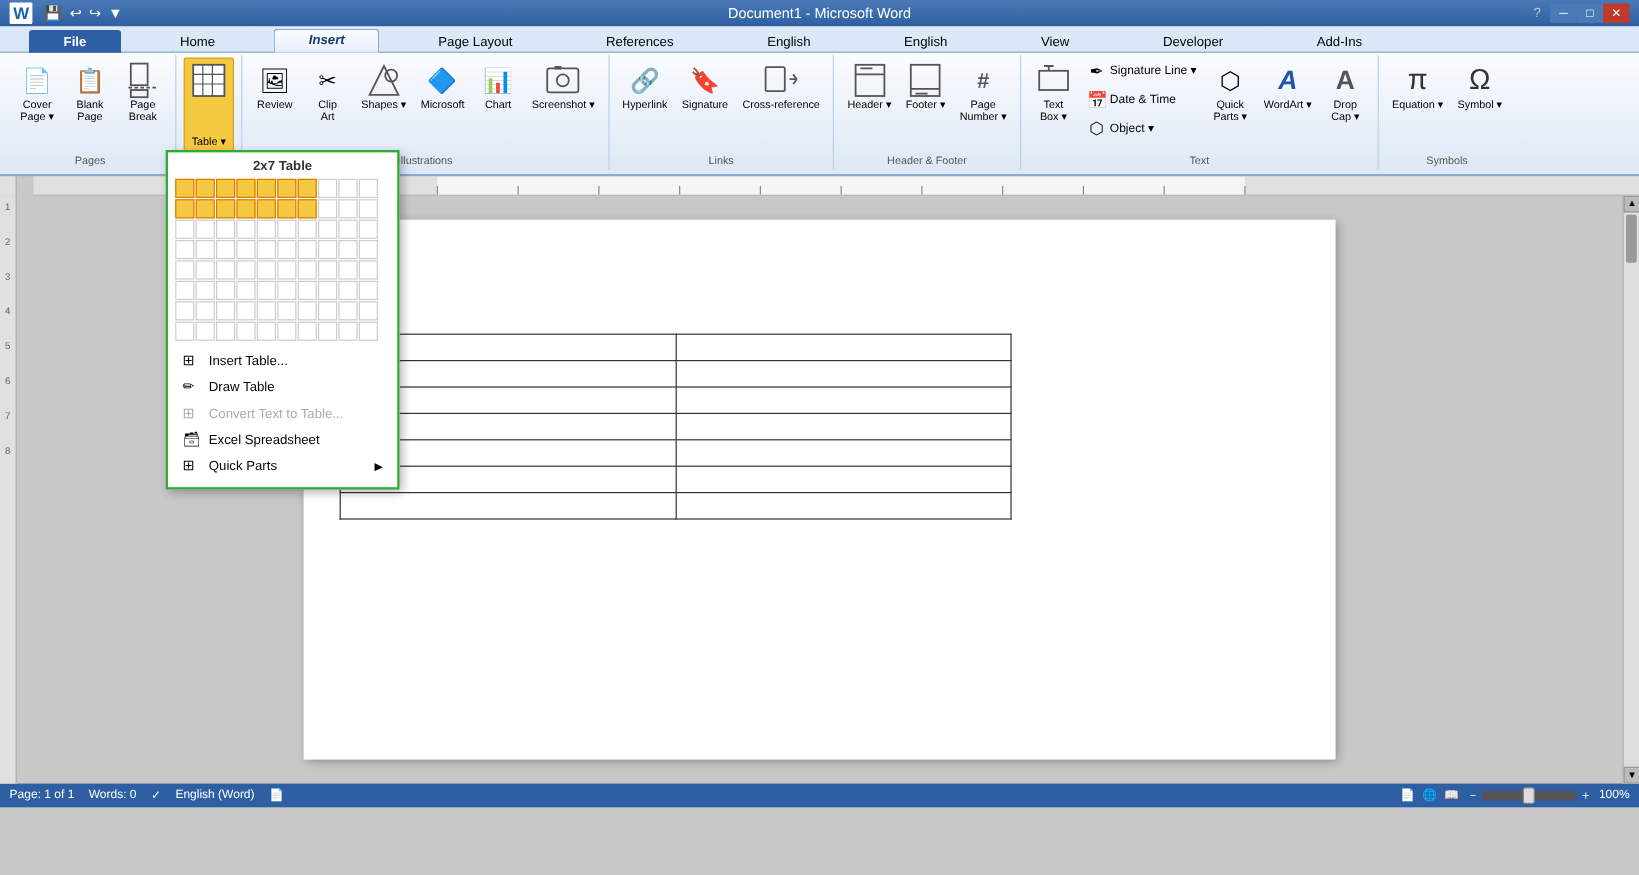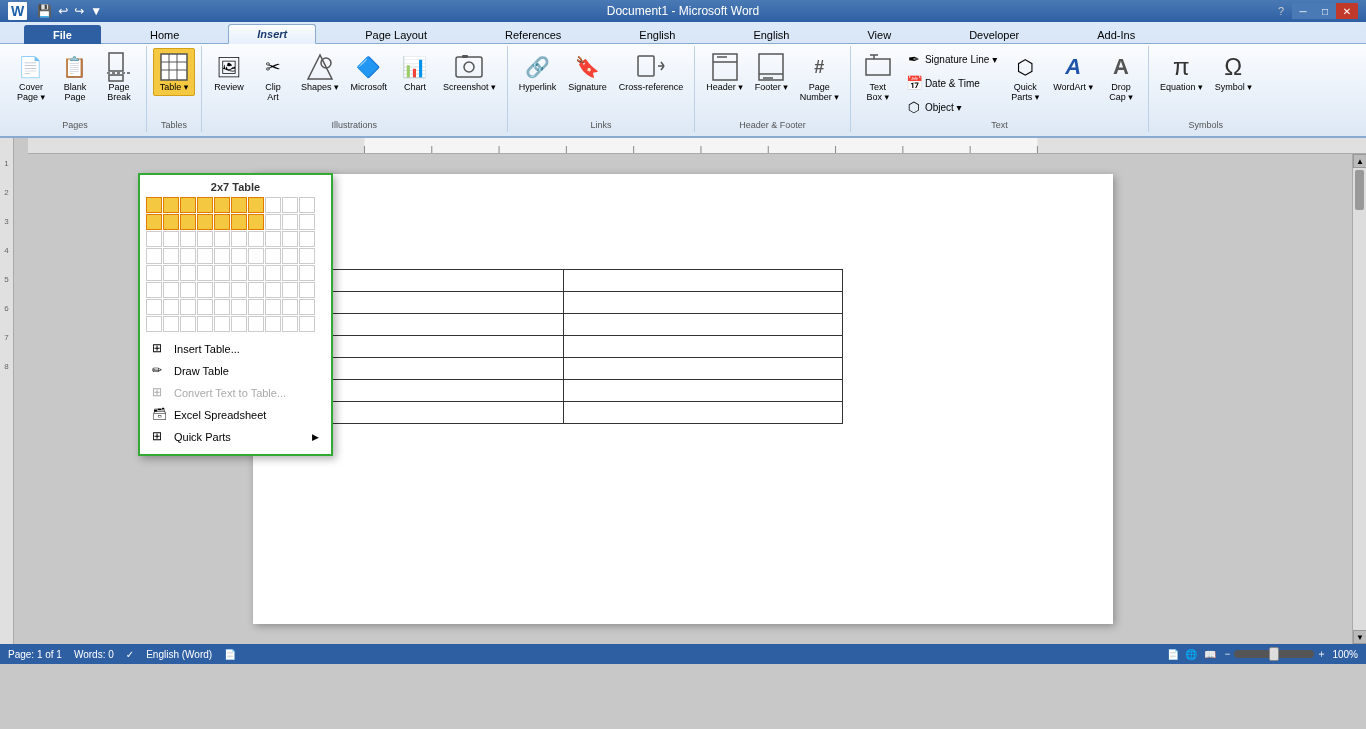--- a/index.html
+++ b/index.html
@@ -121,21 +121,20 @@
     .table-dropdown {
       position: absolute;
       top: 125px;
       left: 138px;
       background: white;
       border: 2px solid #3a3;
       box-shadow: 3px 3px 8px rgba(0,0,0,0.3);
       z-index: 100;
       width: 195px;
       padding: 6px;
-      margin-top: 48px;
     }
     .table-grid-label {
       font-size: 11px;
       font-weight: bold;
       color: #333;
       text-align: center;
       margin-bottom: 4px;
     }
     .table-grid {
       display: grid;
@@ -268,21 +267,21 @@
               </svg>
           </div>
           <div class="ribbon-btn-label">Page<br>Break</div>
         </div>
       </div>
       <div class="ribbon-group-label">Pages</div>
     </div>
 
     <div class="ribbon-group">
       <div class="ribbon-group-items">
-        <div class="ribbon-btn active" style="background:#f5c842;border-color:#d4a017;">
+        <div class="ribbon-btn active" style="background:#f5c842;border-color:#d4a017;gap:31px;">
           <div class="ribbon-btn-icon">
             <svg width="30" height="30" viewBox="0 0 30 30">
                 <rect x="2" y="2" width="26" height="26" fill="#fff" stroke="#555" stroke-width="1.5"></rect>
                 <line x1="10" y1="2" x2="10" y2="28" stroke="#555" stroke-width="1"></line>
                 <line x1="18" y1="2" x2="18" y2="28" stroke="#555" stroke-width="1"></line>
                 <line x1="2" y1="10" x2="28" y2="10" stroke="#555" stroke-width="1"></line>
                 <line x1="2" y1="18" x2="28" y2="18" stroke="#555" stroke-width="1"></line>
               </svg>
           </div>
           <div class="ribbon-btn-label">Table <span>▾</span></div>

